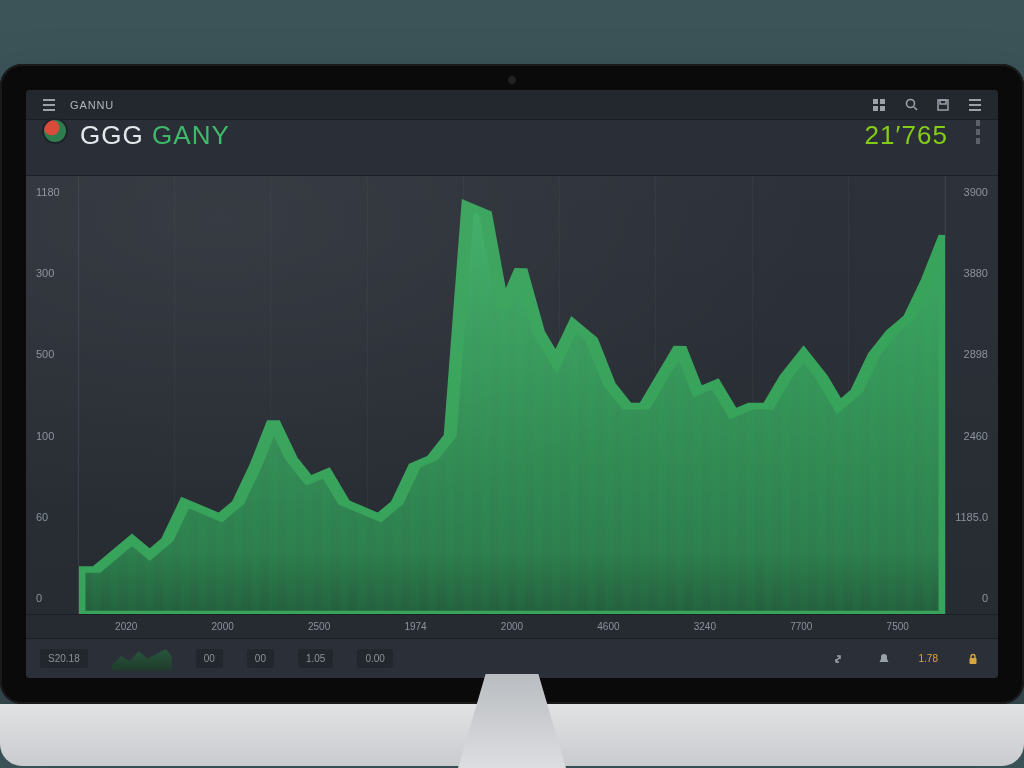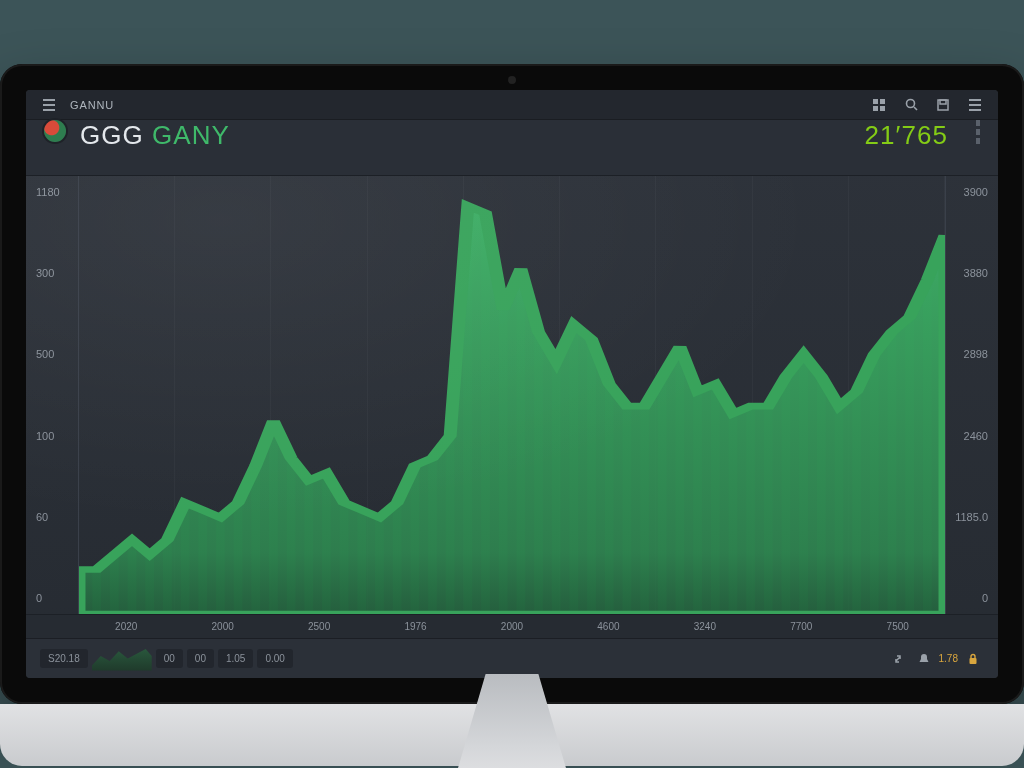--- a/index.html
+++ b/index.html
@@ -191,21 +191,21 @@
   }
   .x-axis span { flex: 1; text-align: center; }
 
   
   .bottombar {
     height: 40px;
     background: #2b3038;
     border-top: 1px solid #1b1e24;
     display: flex; align-items: center;
     padding: 0 14px;
-    gap: 4px;
+    gap: 24px;
     font-size: 10px;
     color: #8b929b;
   }
   .bottombar .chip {
     padding: 4px 8px;
     background: #22262d;
     border-radius: 3px;
   }
   .mini-chart {
     width: 60px; height: 24px;
@@ -371,21 +371,21 @@
         <span>2460</span>
         <span>1185.0</span>
         <span>0</span>
       </div>
     </div>
 
     <div class="x-axis">
       <span>2020</span>
       <span>2000</span>
       <span>2500</span>
-      <span>1976</span>
+      <span>1974</span>
       <span>2000</span>
       <span>4600</span>
       <span>3240</span>
       <span>7700</span>
       <span>7500</span>
     </div>
 
     <div class="bottombar">
       <span class="chip">S20.18</span>
       <div class="mini-chart"></div>

